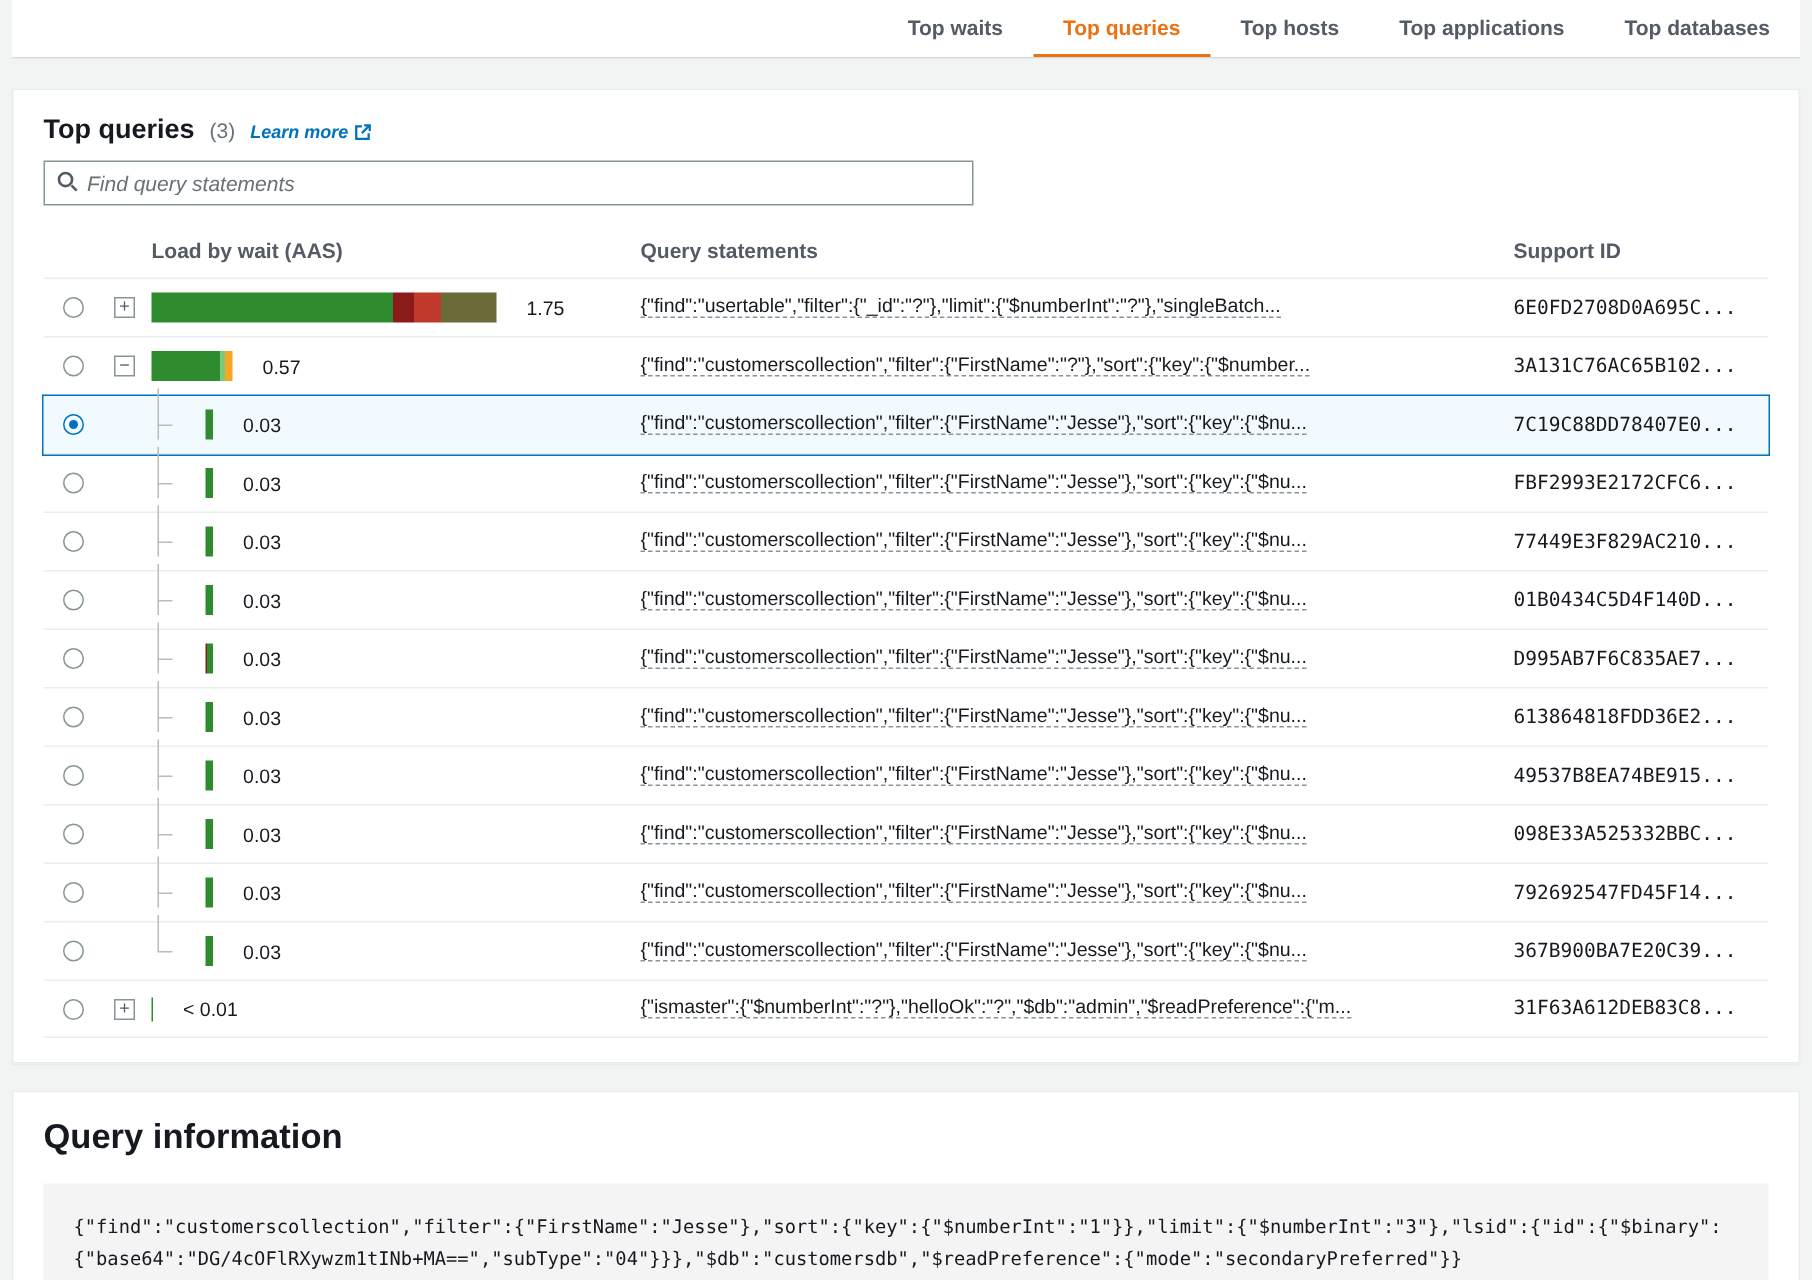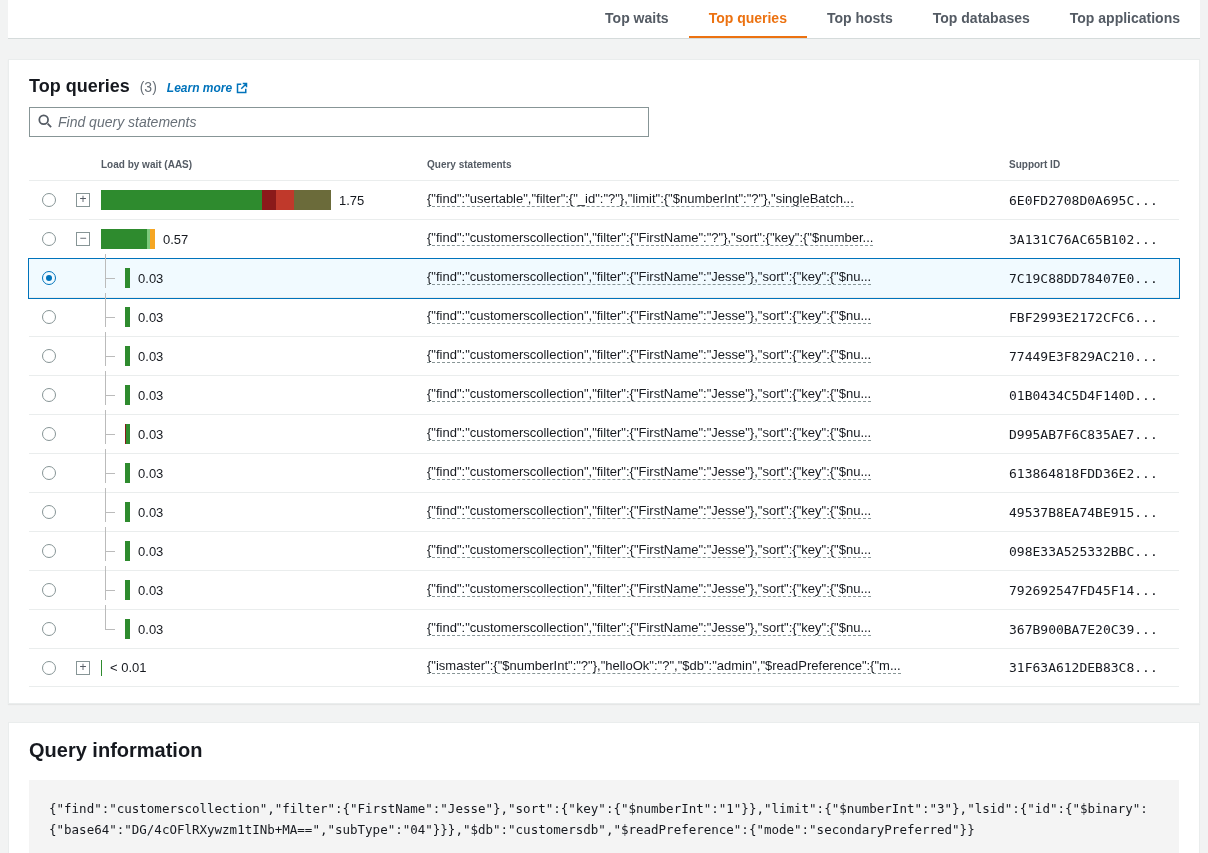--- a/index.html
+++ b/index.html
@@ -10,57 +10,57 @@
 .tab.active { color: #ec7211; border-bottom: 2px solid #ec7211; }
 .card { background: #fff; border: 1px solid #eaeded; box-shadow: 0 1px 1px rgba(0,0,0,.05); margin-top: 20px; padding: 16px 20px; }
 .card-head { display: flex; align-items: baseline; gap: 10px; margin-bottom: 10px; }
 .card-title { font-size: 18px; font-weight: 700; }
 .count { color: #687078; font-weight: 400; }
 .learn { color: #0073bb; font-size: 12px; font-weight: 700; display: inline-flex; align-items: center; gap: 4px; cursor: pointer; font-style: italic; }
 .search { display: flex; align-items: flex-start; border: 1px solid #879596; width: 620px; padding: 6px 8px; margin-bottom: 12px; }
 .search input { border: 0; outline: 0; flex: 1; font-size: 14px; font-style: italic; color: #687078; }
 .search input::placeholder { color: #687078; font-style: italic; }
 .search svg { flex: none; margin-right: 6px; }
-.thead { display: flex; border-bottom: 1px solid #eaeded; padding: 10px 0; font-size: 10px; font-weight: 700; color: #545b64; }
+.thead { display: flex; border-bottom: 1px solid #eaeded; padding: 10px 0; font-size: 14px; font-weight: 700; color: #545b64; }
 .c-radio { width: 40px; flex: none; }
 .c-exp { width: 28px; flex: none; display:flex; justify-content:center; align-items:center;}
 .c-load { width: 330px; flex: none; padding-left: 4px;}
 .c-query { flex: 1; min-width: 0; padding-right: 20px;}
 .c-id { width: 170px; flex: none; }
 .row { display: flex; align-items:center; border-bottom: 1px solid #eaeded; padding: 9px 0; font-size: 13px; }
 .row.selected { outline: 1px solid #0073bb; background: #f1faff; }
 .radio { width: 14px; height: 14px; border: 1px solid #879596; border-radius: 50%; display: inline-flex; align-items:center; justify-content:center; cursor: pointer; }
 .radio.sel { border-color: #0073bb; }
 .radio .dot { width: 6px; height: 6px; background: #0073bb; border-radius: 50%; display:none;}
 .radio.sel .dot { display:block; }
 .expander { width: 14px; height: 14px; border: 1px solid #879596; color:#545b64; font-size: 12px; line-height: 11px; text-align: center; cursor: pointer; background:#fff; }
-.load-cell { display:flex; align-items:center; gap:8px; }
+.load-cell { display:flex; align-items:center; gap:20px; }
 .tree { width: 16px; flex:none; position:relative; height: 20px;}
 .tree::before { content:""; position:absolute; left:4px; top:-14px; bottom:0; width:1px; background:#bbb;}
 .tree.term::before { bottom: 10px; }
 .tree::after { content:""; position:absolute; left:4px; top:10px; width:10px; height:1px; background:#bbb;}
 .bar { height: 20px; display:flex; }
 .seg { height: 100%; }
 .aas { font-size: 13px; color:#16191f; }
 .qs { white-space: nowrap; overflow: hidden; text-overflow: ellipsis; font-family: inherit; font-size: 13px; color: #16191f; border-bottom: 1px dashed #879596; display:inline-block; max-width: 100%; cursor:help; }
 .sid { font-family: Menlo, Monaco, Consolas, monospace; font-size: 13px; white-space: nowrap; overflow:hidden; text-overflow: ellipsis; }
 .qi-card { background:#fff; border:1px solid #eaeded; margin-top:18px; padding: 16px 20px; }
-.qi-title { font-size: 20px; font-weight: 700; margin-bottom: 18px;}
+.qi-title { font-size: 23px; font-weight: 700; margin-bottom: 18px;}
 .codebox { background:#f4f4f4; border: 0; padding: 18px 20px; font-family: Menlo, Monaco, Consolas, monospace; font-size: 12.5px; line-height: 1.7; color:#16191f; white-space: pre-wrap; word-break: break-word; min-height: 80px;}
 </style>
 </head>
 <body>
 <div class="wrap">
 
 <div class="tabs" id="tabs">
       <div class="tab">Top waits</div>
       <div class="tab active">Top queries</div>
       <div class="tab">Top hosts</div>
+      <div class="tab">Top applications</div>
       <div class="tab">Top databases</div>
-      <div class="tab">Top applications</div>
     </div>
 
 <div class="card">
   <div class="card-head">
     <span class="card-title">Top queries</span>
     <span class="count">(3)</span>
     <span class="learn">
       <span>Learn more</span>
       <svg width="12" height="12" viewBox="0 0 16 16" fill="none" stroke="#0073bb" stroke-width="2">
             <path d="M13 9v5H2V3h5M9 2h5v5M14 2L7 9"></path>

